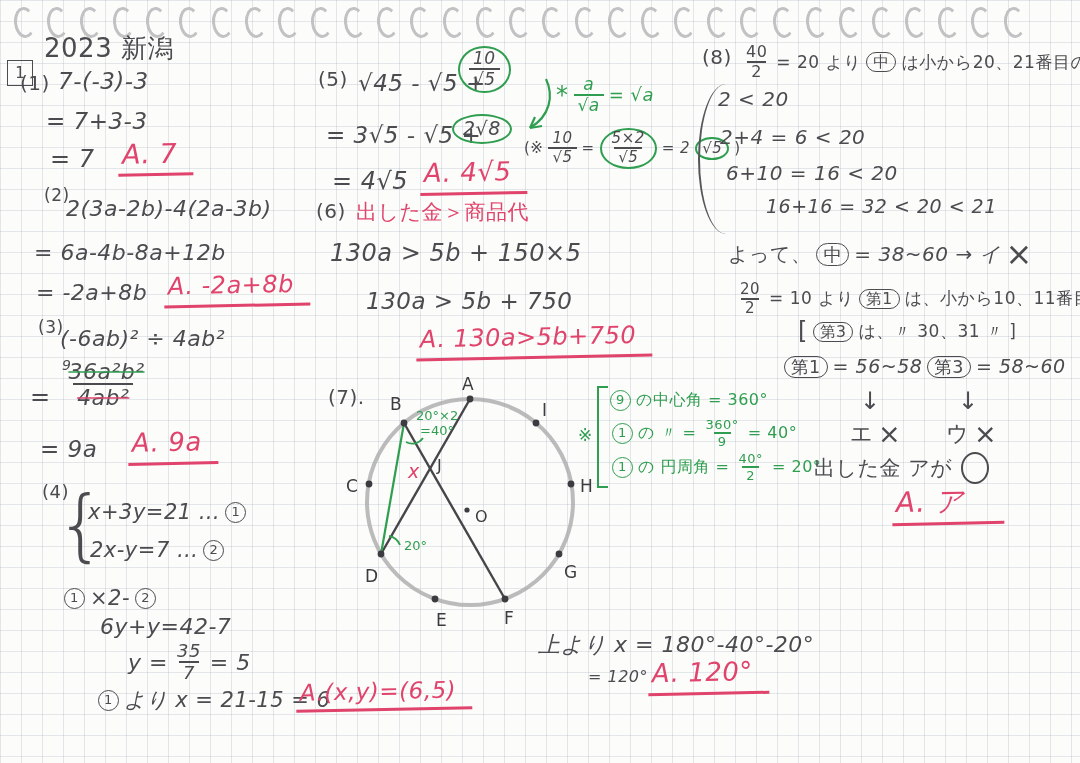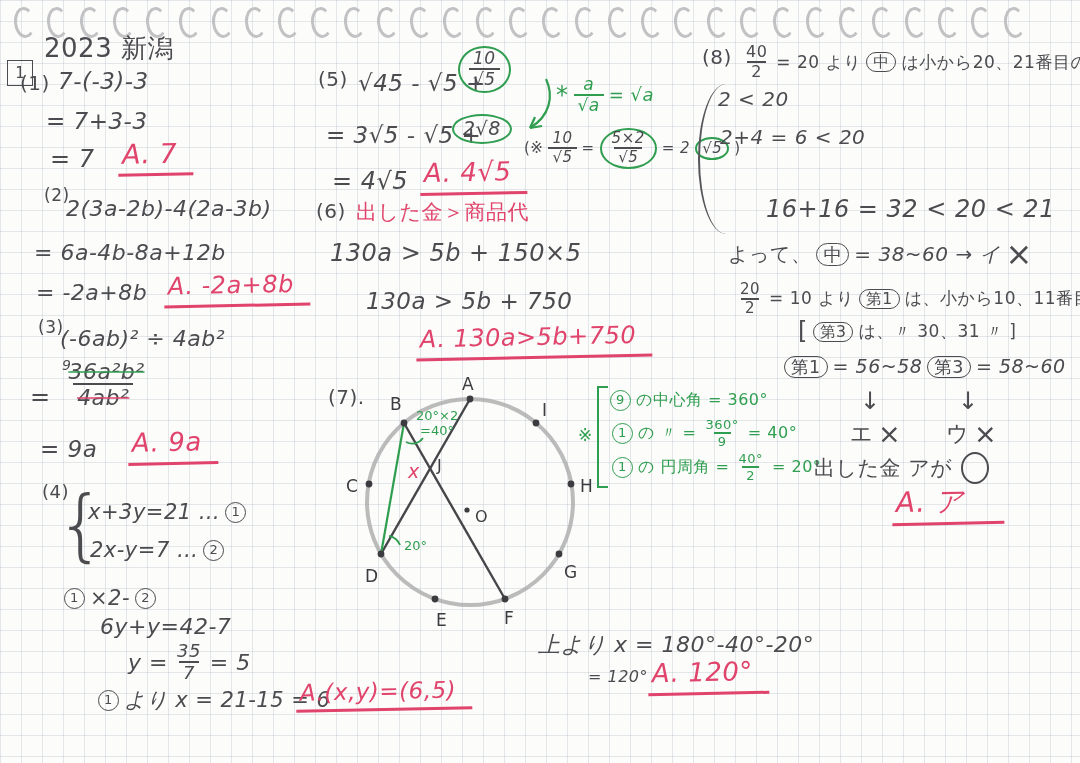--- a/index.html
+++ b/index.html
@@ -275,21 +275,22 @@
         <span class="num">40</span>
         <span class="den">2</span>
       </span>
     <span>= 20 より</span>
     <span class="cw">中</span>
     <span>は小から20、21番目の平均</span>
   </div>
   <div class="bigparen" style="left:698px;top:84px;"></div>
   <div class="t math" style="left:718px;top:88px;font-size:20px;">2 &lt; 20</div>
   <div class="t math" style="left:720px;top:126px;font-size:20px;">2+4 = 6 &lt; 20</div>
-  <div class="t math" style="left:766px;top:196px;font-size:24px;text-align:center;">16+16 = 32 &lt; 20 &lt; 21</div>
+  <div class="t math" style="left:726px;top:162px;font-size:20px;">6+10 = 16 &lt; 20</div>
+  <div class="t math" style="left:766px;top:196px;font-size:19px;text-align:center;">16+16 = 32 &lt; 20 &lt; 21</div>
 
   <div class="t row" style="left:728px;top:242px;font-size:20px;">
     <span>よって、</span>
     <span class="cw">中</span>
     <span class="math">= 38~60 → イ</span>
     <span style="font-size:32px;line-height:.8;">×</span>
   </div>
 
   <div class="t row" style="left:736px;top:282px;font-size:17px;">
     <span class="frac" style="font-size:15px;">

